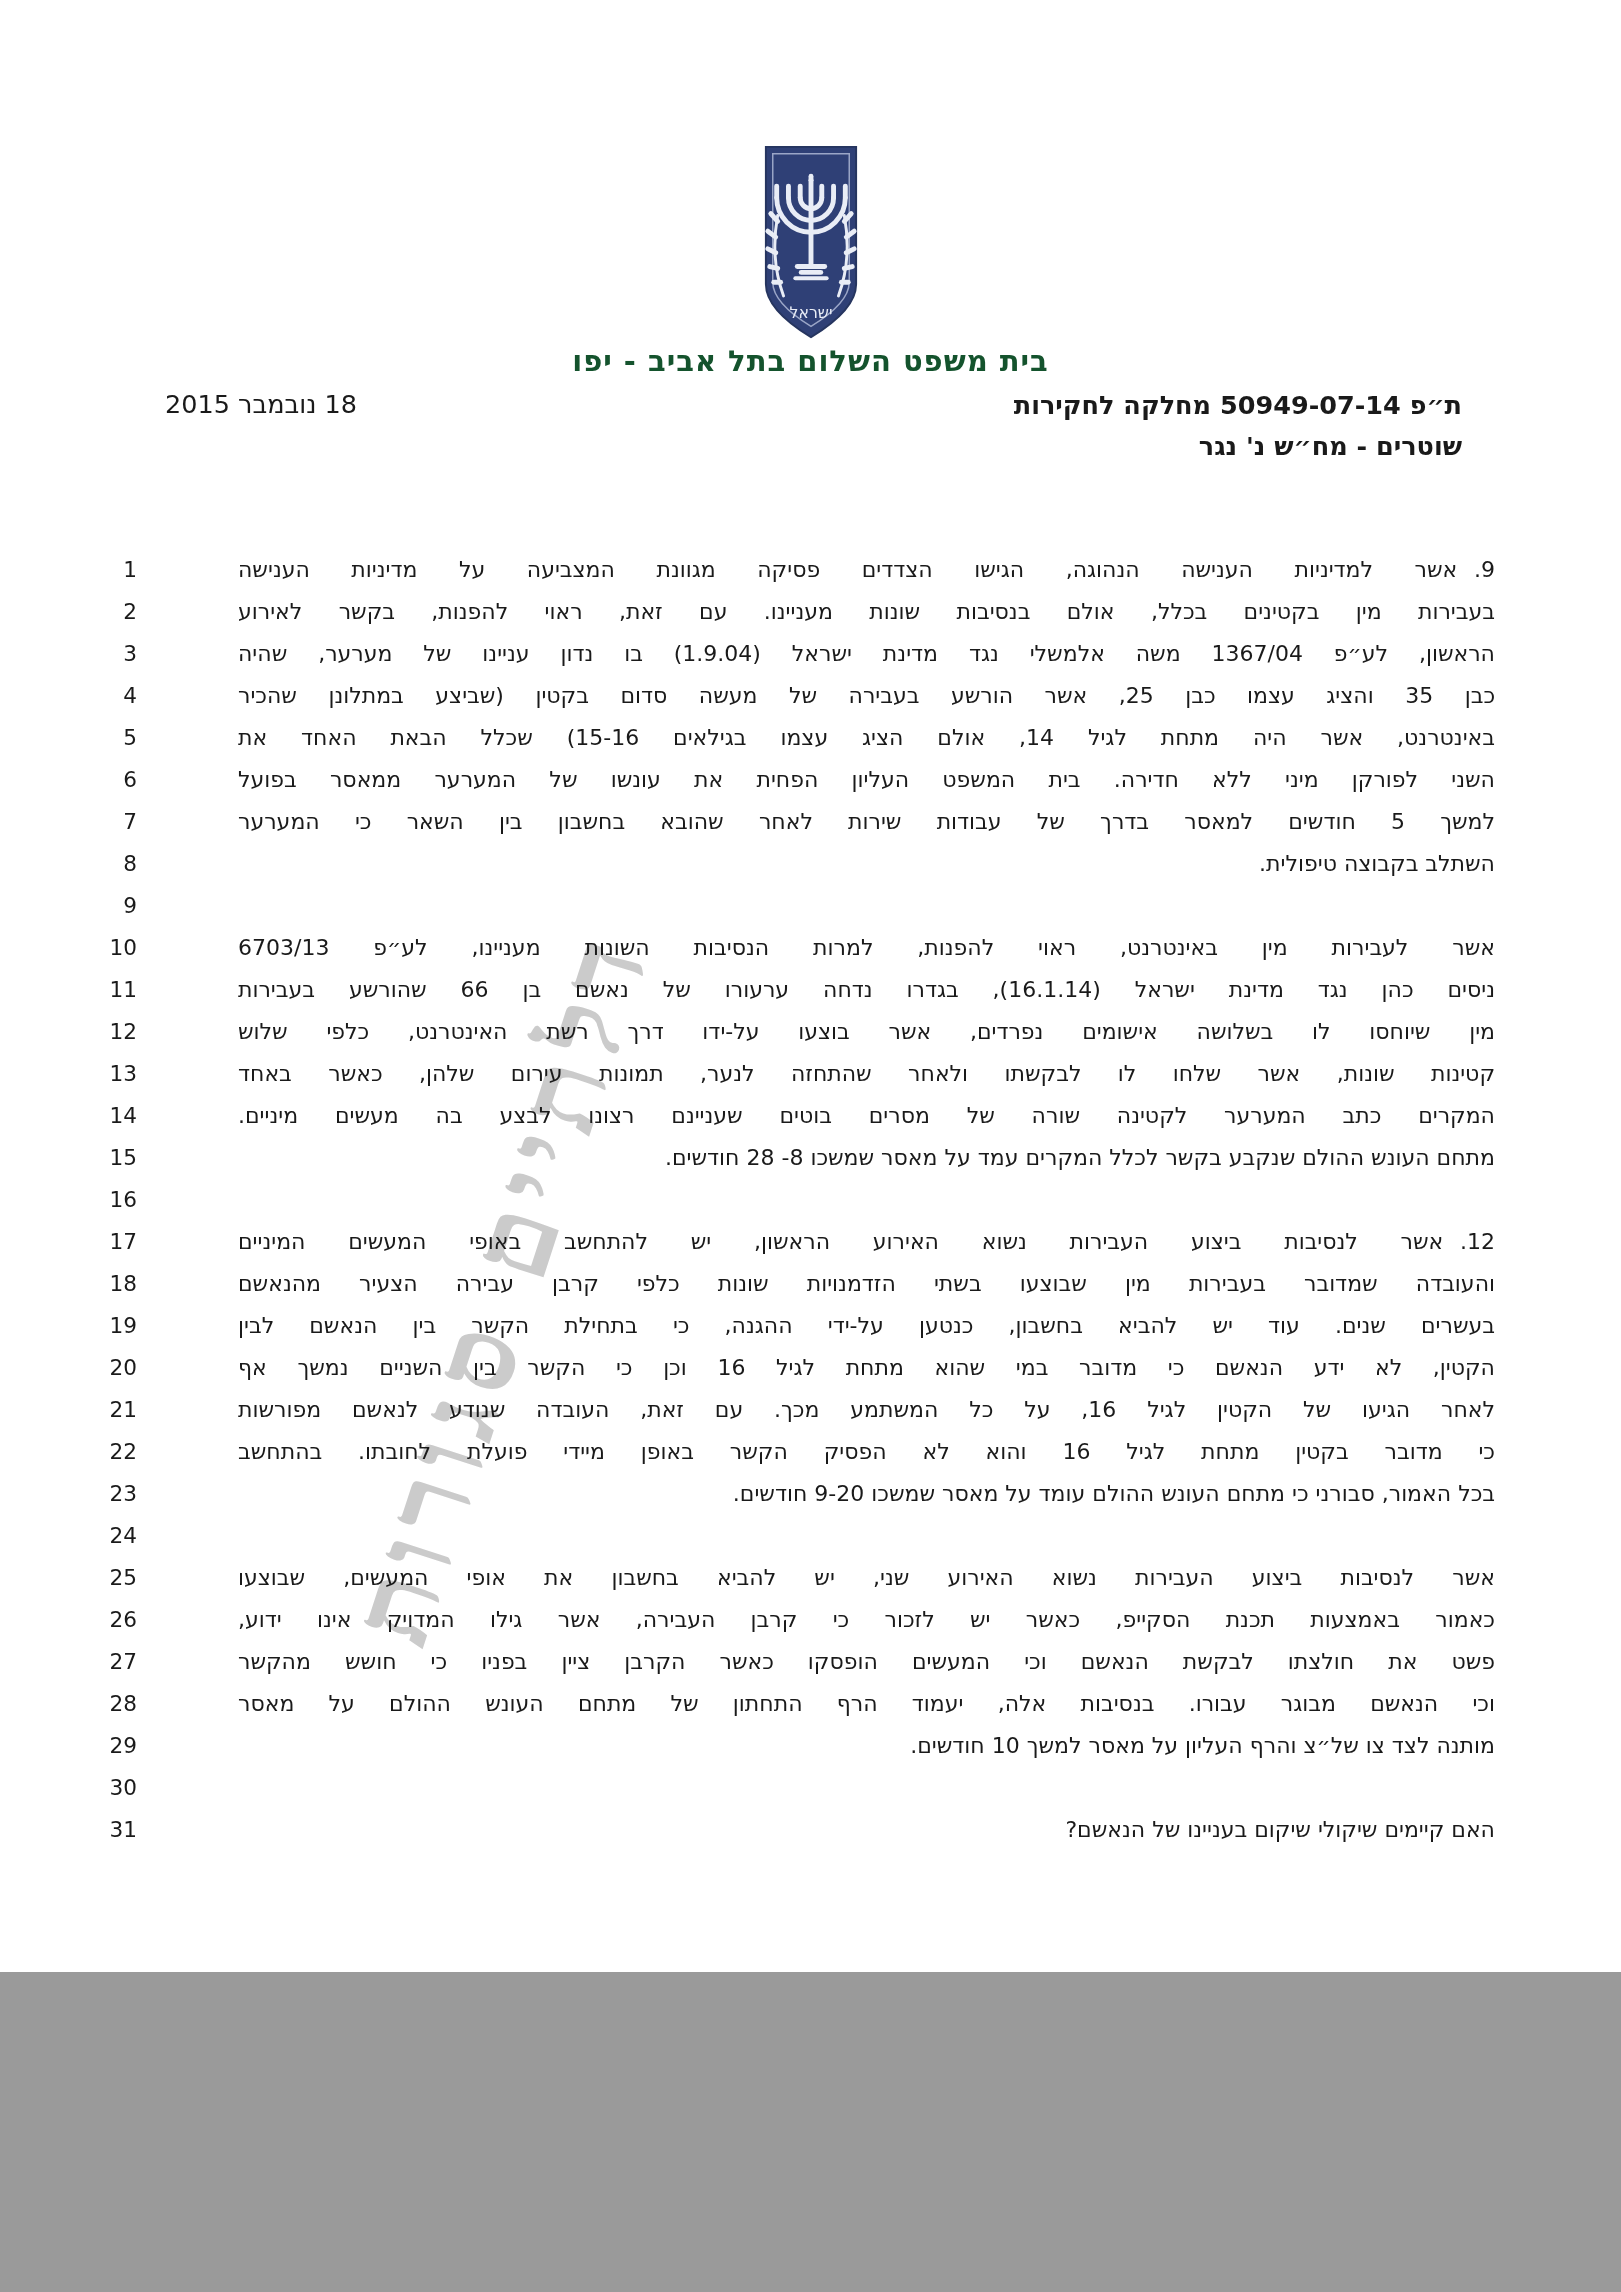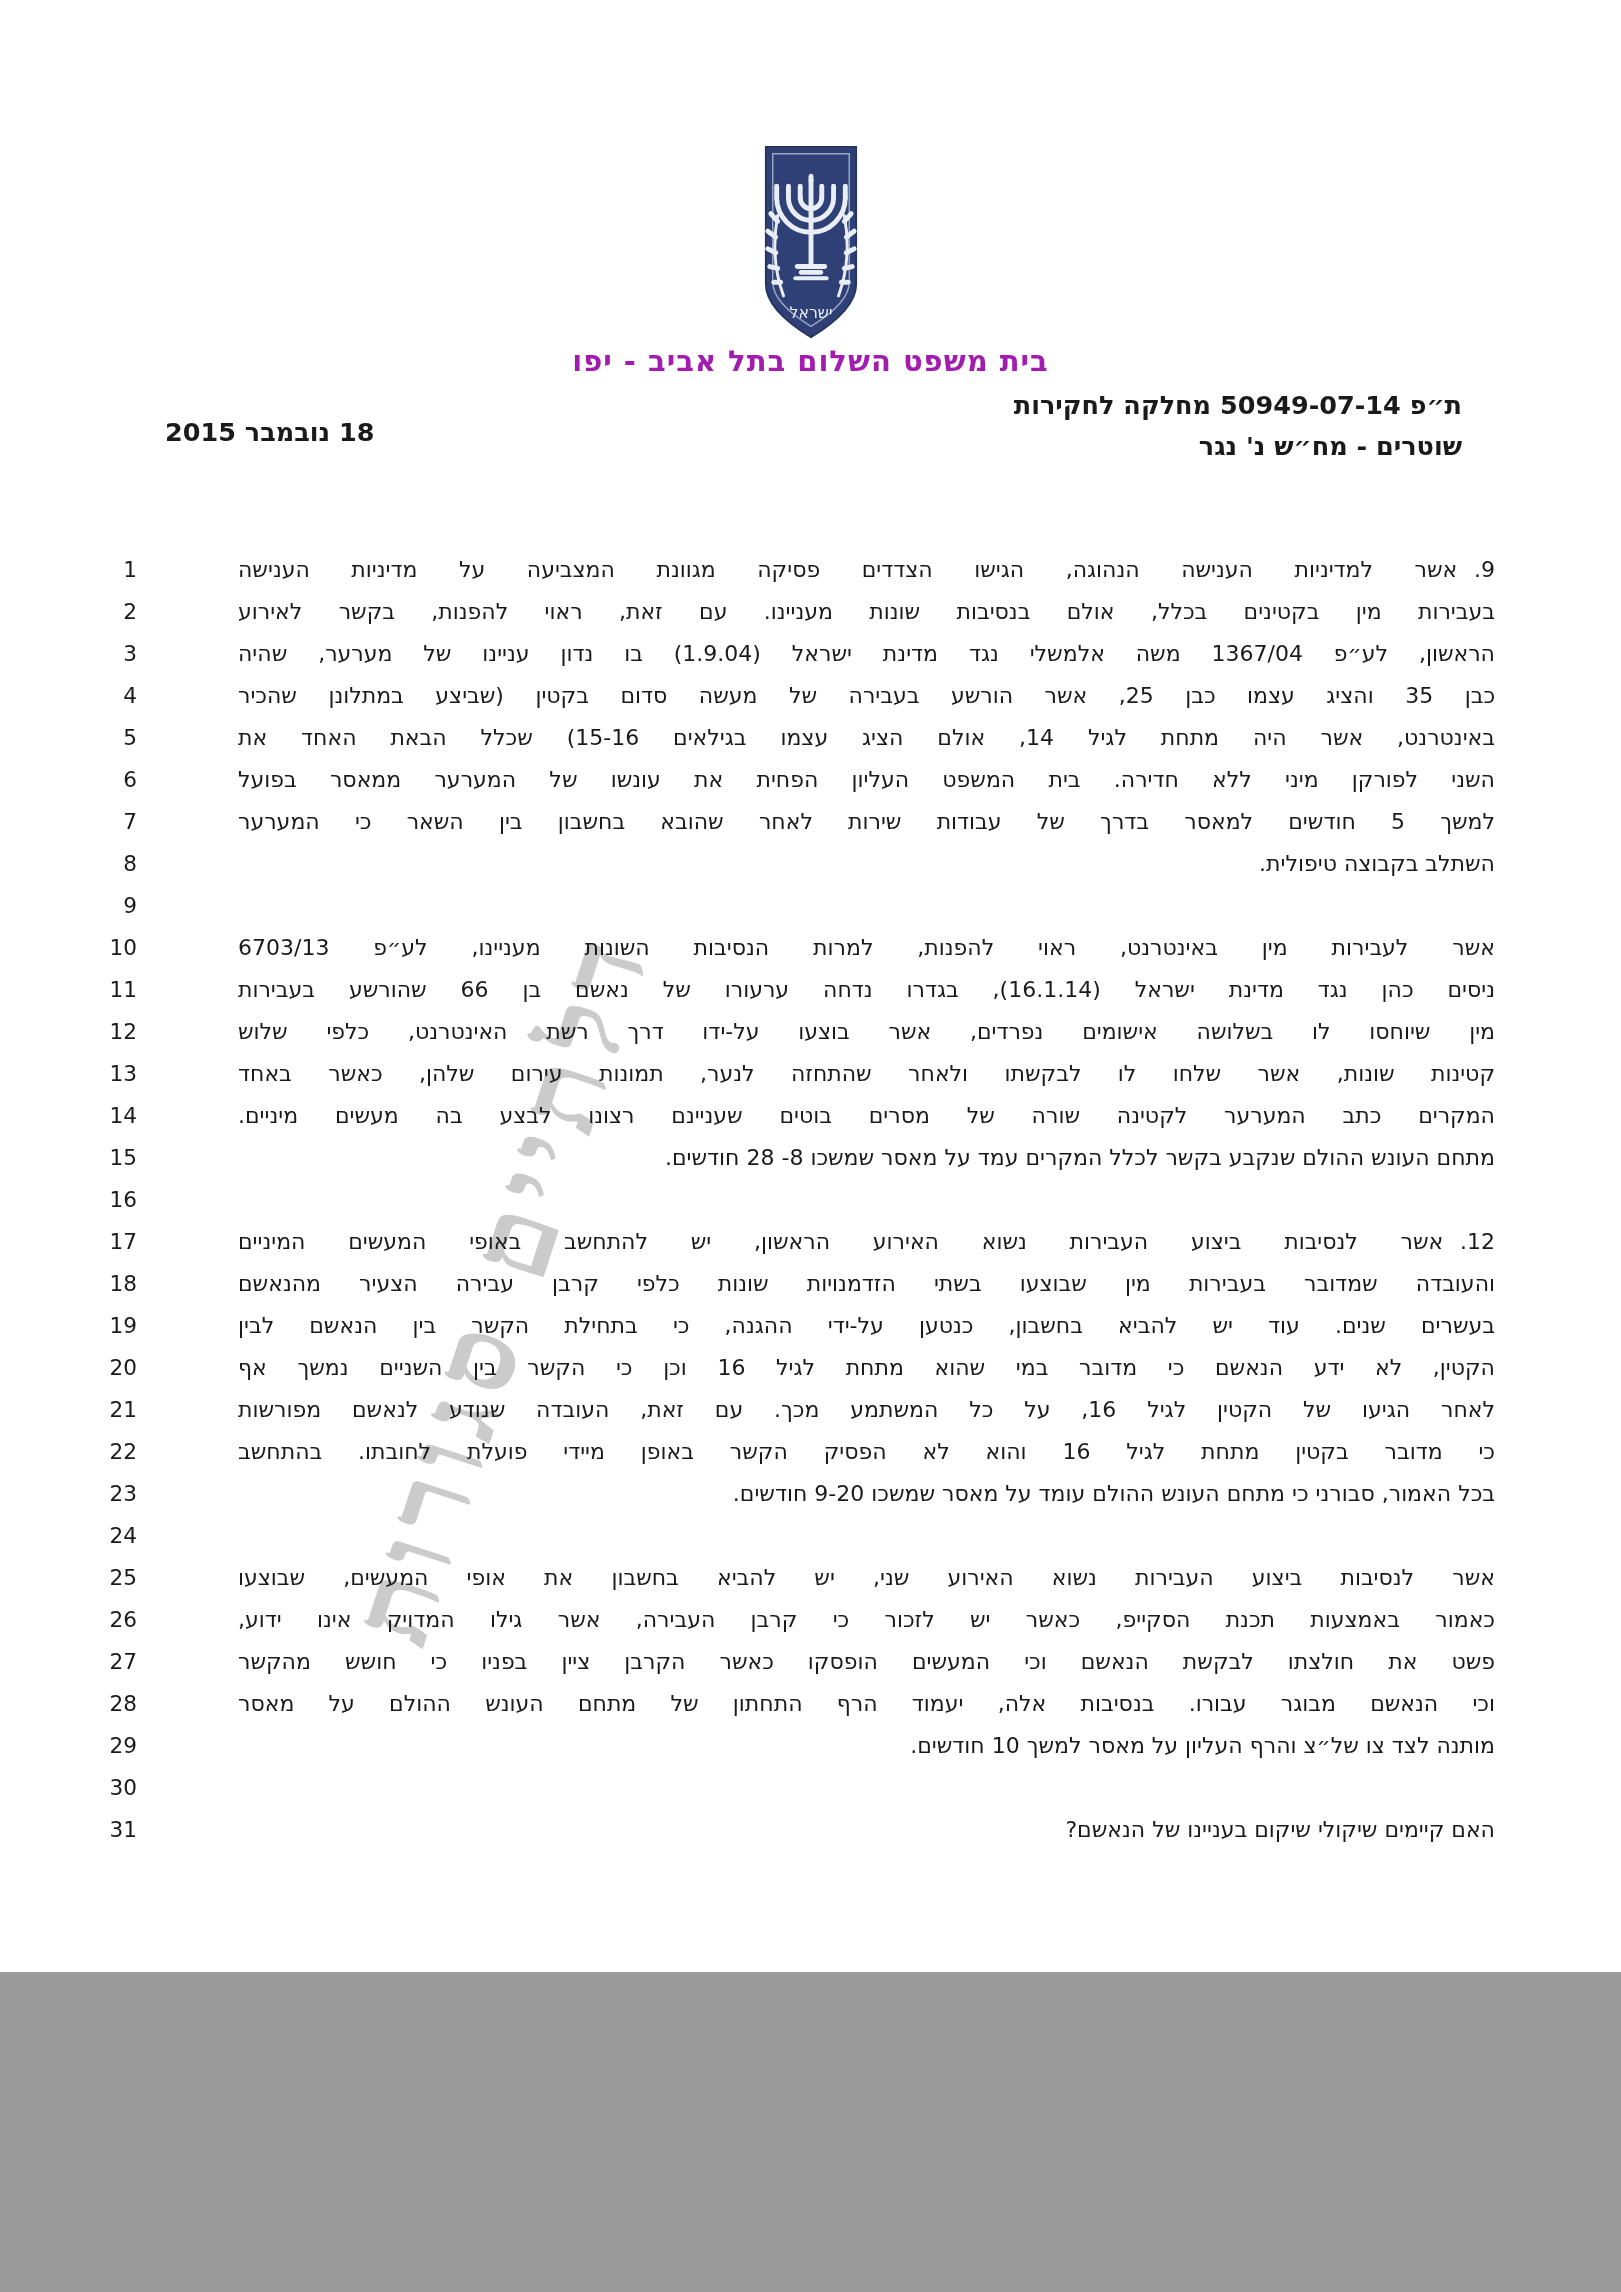--- a/index.html
+++ b/index.html
@@ -6,29 +6,29 @@
   .page{
     position:relative;width:1621px;height:1972px;margin:0 auto;
     background:#ffffff;overflow:hidden;
     font-family:"DejaVu Sans",sans-serif;color:#1a1a1a;
   }
   
   .emblem{position:absolute;left:754px;top:141px;}
   
   .court-title{
     position:absolute;top:344px;left:0;width:100%;text-align:center;
-    direction:rtl;font-size:29px;font-weight:bold;color:#a21caf;
+    direction:rtl;font-size:29px;font-weight:bold;color:#14532d;
     letter-spacing:1px;
   }
   
   .header-row{
     position:absolute;top:385px;left:165px;right:159px;
     display:flex;justify-content:space-between;align-items:flex-start;
   }
-  .date{direction:rtl;font-size:25.5px;font-weight:bold;white-space:nowrap;line-height:39px;margin-top:28px;}
+  .date{direction:rtl;font-size:25.5px;font-weight:normal;white-space:nowrap;line-height:39px;}
   .case-block{direction:rtl;text-align:right;font-size:25.5px;font-weight:bold;line-height:41px;}
   
   .watermark{
     position:absolute;left:37px;top:1220px;width:933px;height:137px;
     transform:rotate(-72deg);transform-origin:center;
     direction:rtl;text-align:center;white-space:nowrap;
     font-family:"DejaVu Serif",serif;font-weight:bold;
     font-size:110px;letter-spacing:9.8px;
     color:rgba(125,125,125,0.40);
     pointer-events:none;z-index:1;

